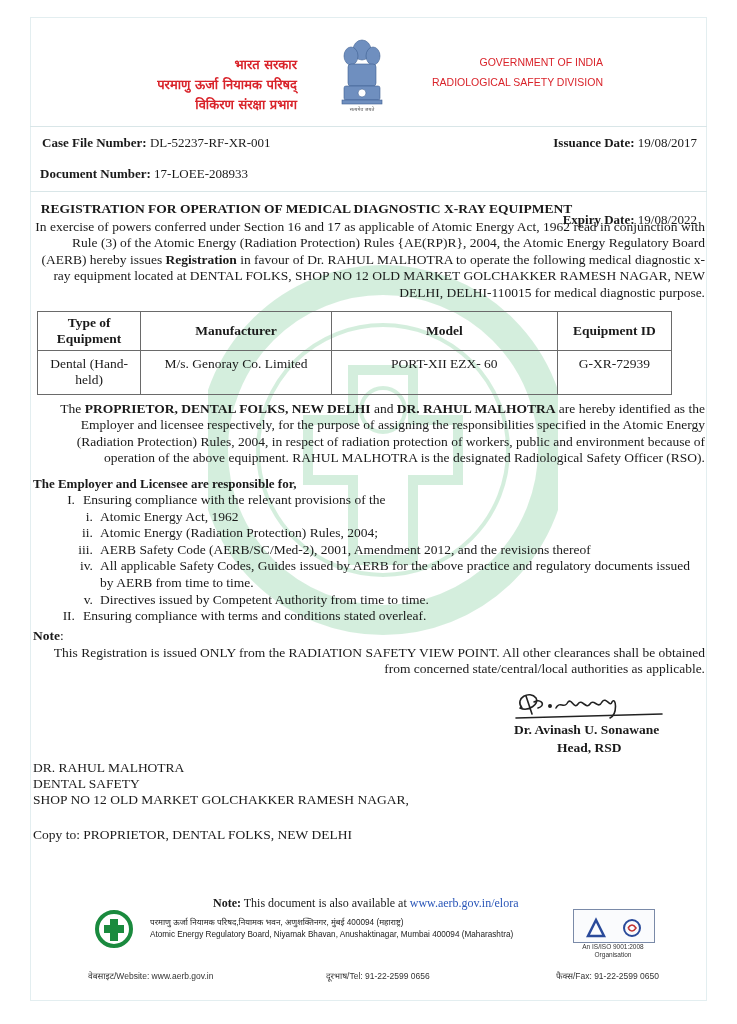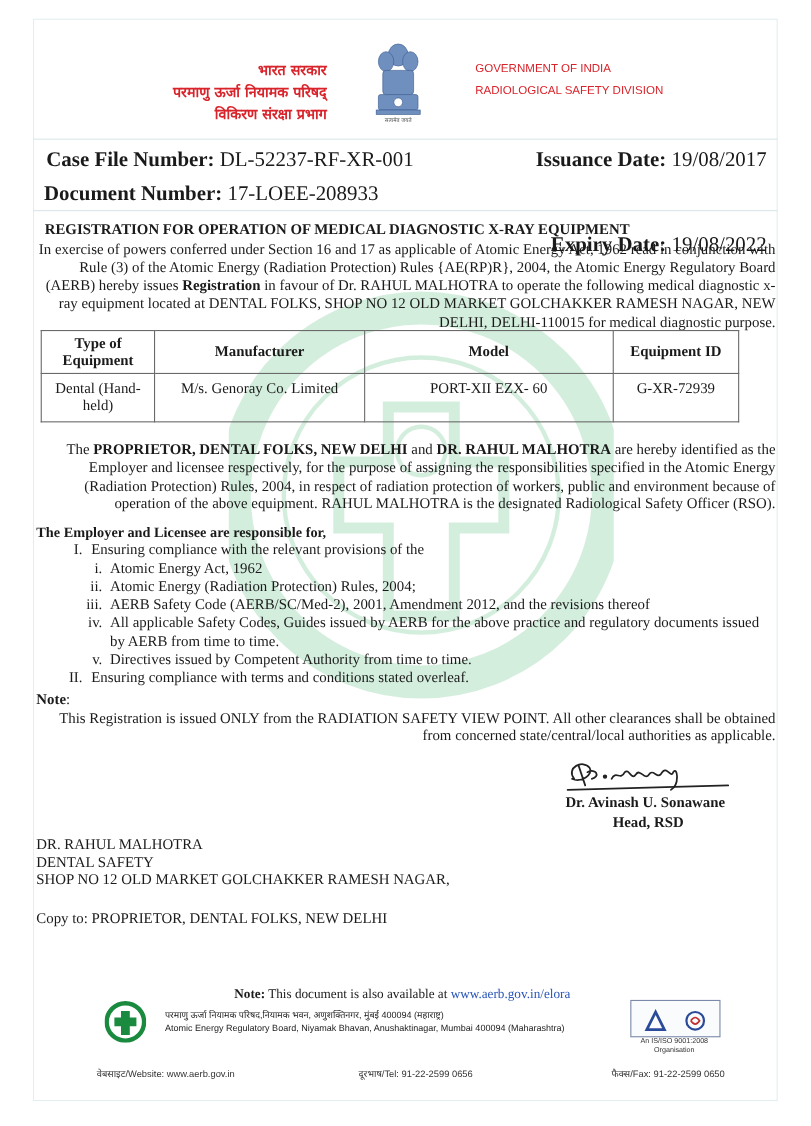--- a/index.html
+++ b/index.html
@@ -10,38 +10,38 @@
   .header-sep { position: absolute; left: 30px; top: 126px; width: 677px; height: 1px; background: #d9e6e8; }
   .meta-sep { position: absolute; left: 30px; top: 191px; width: 677px; height: 1px; background: #d9e6e8; }
 
   
   .hindi-block { position: absolute; right: 440px; top: 55px; text-align: right;
                  color: #d9232a; font-family: "DejaVu Sans", sans-serif; font-size: 13px; line-height: 20px; font-weight: bold; }
   .emblem { position: absolute; left: 338px; top: 36px; width: 48px; height: 80px; }
   .emblem-caption { position: absolute; left: 334px; top: 106px; width: 56px; text-align: center;
                     font-size: 5px; color: #555; font-family: "DejaVu Sans", sans-serif; }
   .eng-block { position: absolute; left: 432px; top: 52px; color: #d9232a;
-               font-family: "Liberation Sans", sans-serif; font-size: 10.5px; line-height: 20px; }
-
-  
-  .meta { position: absolute; font-size: 19px; font-family: Liberation Serif, serif; }
+               font-family: "Liberation Sans", sans-serif; font-size: 10.5px; line-height: 20px; text-align: right; }
+
+  
+  .meta { position: absolute; font-size: 13px; font-family: Liberation Serif, serif; }
   .meta b { font-weight: bold; }
   .meta-case { left: 42px; top: 135px; }
   .meta-doc { left: 40px; top: 166px; }
   .meta-issue { right: 40px; top: 135px; text-align: right; }
   .meta-exp { right: 40px; top: 164px; text-align: right; margin-top: 48px; }
 
   
   .watermark { position: absolute; left: 208px; top: 250px; width: 350px; height: 400px; pointer-events: none; opacity: 0.18; }
 
   
   .title { position: absolute; left: 30px; width: 553px; top: 201px; text-align: center; font-weight: bold; font-size: 13.5px; }
   .para { position: absolute; left: 33px; width: 672px; font-size: 13.5px; line-height: 16.4px; text-align: right; }
   .para1 { top: 219px; }
-  table.equip { position: absolute; left: 37px; top: 300px; width: 635px; border-collapse: collapse; font-size: 13.5px; }
+  table.equip { position: absolute; left: 37px; top: 311px; width: 635px; border-collapse: collapse; font-size: 13.5px; }
   table.equip th, table.equip td { border: 1px solid #6a6a6a; text-align: center; vertical-align: top; padding: 2px 4px; line-height: 16px; }
   table.equip th { font-weight: bold; height: 34px; vertical-align: middle; }
   table.equip td { height: 36px; padding-top: 5px; }
   .para2 { top: 401px; }
   .resp-title { position: absolute; left: 33px; top: 476px; font-weight: bold; font-size: 13px; }
   .list { position: absolute; left: 33px; top: 492px; width: 672px; font-size: 13.5px; line-height: 16.6px; }
   .li { position: relative; }
   .li .num { position: absolute; text-align: right; }
   .l1 { padding-left: 50px; }
   .l1 > .num { left: 18px; width: 24px; }

